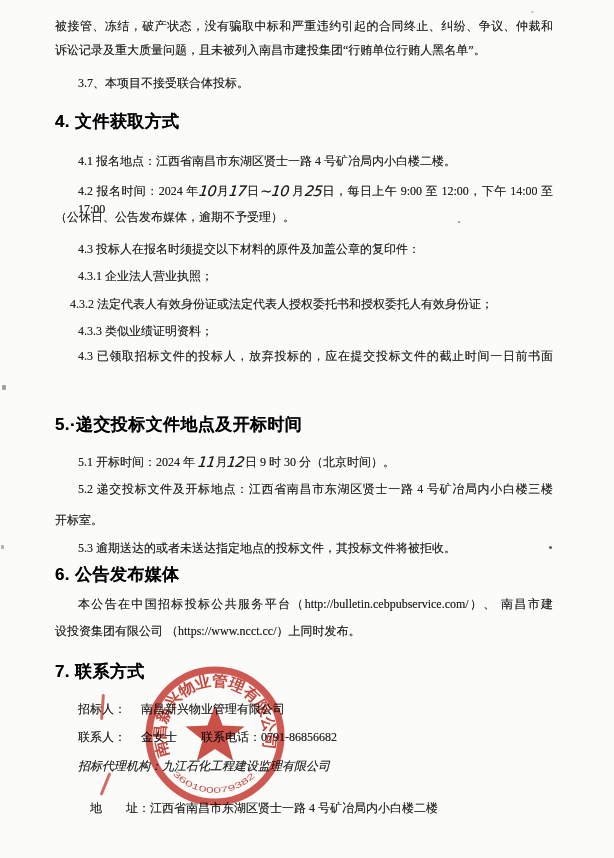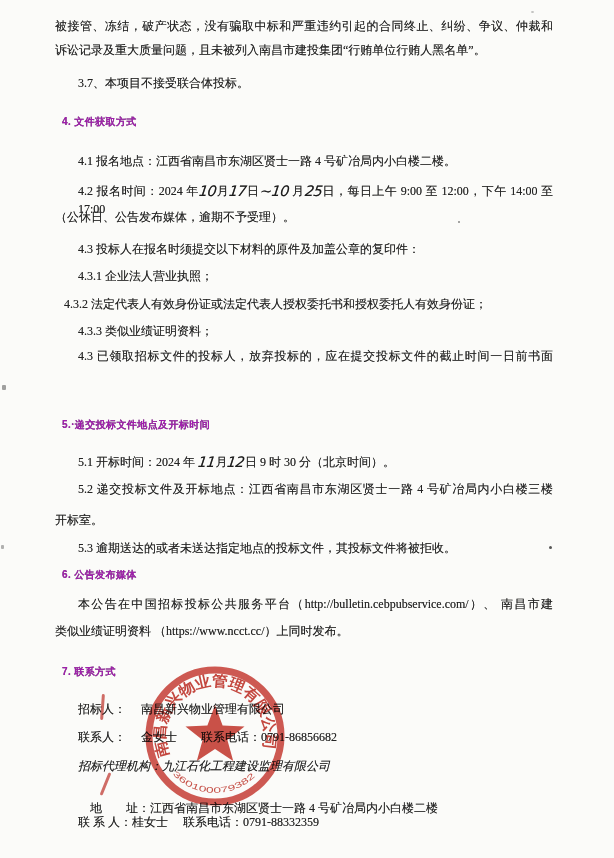--- a/index.html
+++ b/index.html
@@ -19,28 +19,27 @@
     color:#242424;
     white-space:nowrap;
     text-shadow:0 0 .5px rgba(30,30,30,.55);
   }
   .just{
     white-space:normal;
     text-align:justify;
     text-align-last:justify;
   }
   .heading{
-    font-size:10px;
+    font-size:17px;
     line-height:20px;
     font-weight:700;
-    color:#a21caf;
+    color:#000000;
     letter-spacing:.4px;
     font-family:"Liberation Sans", sans-serif;
     text-shadow:0 0 .6px rgba(0,0,0,.6);
-    margin-left:7px;
   }
   .contact{font-size:12px;}
   .hand{
     font-family:"DejaVu Sans", sans-serif;
     font-style:italic;
     font-size:14.5px;
     display:inline-block;
     transform:skewX(-7deg);
     position:relative;
     top:.5px;
@@ -75,40 +74,39 @@
   <div class="line just" style="left:55px;top:17px;width:498px;">被接管、冻结，破产状态，没有骗取中标和严重违约引起的合同终止、纠纷、争议、仲裁和</div>
   <div class="line" style="left:55px;top:41px;">诉讼记录及重大质量问题，且未被列入南昌市建投集团“行贿单位行贿人黑名单”。</div>
   <div class="line" style="left:78px;top:74px;">3.7、本项目不接受联合体投标。</div>
 
   <div class="line heading" style="left:55px;top:112px;">4. 文件获取方式</div>
   <div class="line" style="left:78px;top:152px;">4.1 报名地点：江西省南昌市东湖区贤士一路 4 号矿冶局内小白楼二楼。</div>
   <div class="line just" style="left:78px;top:181px;width:475px;"><span>4.2 报名时间：2024 年</span><span class="hand">10</span><span>月</span><span class="hand">17</span><span>日</span><span class="hand">~10</span><span> 月</span><span class="hand">25</span><span>日，每日上午 9:00 至 12:00，下午 14:00 至 17:00</span></div>
   <div class="line" style="left:55px;top:208px;">（公休日、公告发布媒体，逾期不予受理）。</div>
   <div class="line" style="left:78px;top:240px;">4.3 投标人在报名时须提交以下材料的原件及加盖公章的复印件：</div>
   <div class="line" style="left:78px;top:267px;">4.3.1 企业法人营业执照；</div>
-  <div class="line" style="left:64px;top:295px;">4.3.2 法定代表人有效身份证或法定代表人授权委托书和授权委托人有效身份证；</div>
+  <div class="line" style="left:70px;top:295px;">4.3.2 法定代表人有效身份证或法定代表人授权委托书和授权委托人有效身份证；</div>
   <div class="line" style="left:78px;top:322px;">4.3.3 类似业绩证明资料；</div>
   <div class="line just" style="left:78px;top:347px;width:475px;">4.3 已领取招标文件的投标人，放弃投标的，应在提交投标文件的截止时间一日前书面</div>
 
   <div class="line heading" style="left:55px;top:415px;">5.·递交投标文件地点及开标时间</div>
   <div class="line" style="left:78px;top:452px;"><span>5.1 开标时间：2024 年 </span><span class="hand">11</span><span>月</span><span class="hand">12</span><span>日 9 时 30 分（北京时间）。</span></div>
   <div class="line just" style="left:78px;top:480px;width:475px;">5.2 递交投标文件及开标地点：江西省南昌市东湖区贤士一路 4 号矿冶局内小白楼三楼</div>
   <div class="line" style="left:55px;top:511px;">开标室。</div>
   <div class="line" style="left:78px;top:539px;">5.3 逾期送达的或者未送达指定地点的投标文件，其投标文件将被拒收。</div>
 
   <div class="line heading" style="left:55px;top:565px;">6. 公告发布媒体</div>
   <div class="line just" style="left:78px;top:595px;width:475px;">本公告在中国招标投标公共服务平台（http://bulletin.cebpubservice.com/）、 南昌市建</div>
-  <div class="line" style="left:55px;top:622px;">类似业绩证明资料 （https://www.ncct.cc/）上同时发布。</div>
+  <div class="line" style="left:55px;top:622px;">设投资集团有限公司 （https://www.ncct.cc/）上同时发布。</div>
 
   <div class="line heading" style="left:55px;top:662px;">7. 联系方式</div>
   <div class="line contact" style="left:78px;top:700px;">招标人：　 南昌新兴物业管理有限公司</div>
   <div class="line contact" style="left:78px;top:728px;">联系人：　 金女士　　联系电话：0791-86856682</div>
   <div class="line contact" style="left:78px;top:757px;font-style:italic;">招标代理机构：九江石化工程建设监理有限公司</div>
   <div class="line contact" style="left:78px;top:799px;margin-left:12px;">地　　址：江西省南昌市东湖区贤士一路 4 号矿冶局内小白楼二楼</div>
-  <div class="line contact" style="left:78px;top:813px;">联 系 人：桂女士　 联系电话：0791-88332359</div>
 
   <svg class="stamp" viewBox="0 0 150 150">
     <circle cx="75" cy="76" r="66" fill="none" stroke="#c2261d" stroke-width="7" stroke-opacity="0.82"></circle>
     <polygon points="75,45 82.6,65.5 104.5,66.4 87.4,80 93.2,101.1 75,89 56.8,101.1 62.6,80 45.5,66.4 67.4,65.5" fill="#c02a20" fill-opacity="0.88"></polygon>
     <defs>
       <path id="arcTop" d="M 29 95.5 A 50 50 0 1 1 121 95.5" fill="none"></path>
       <path id="arcBottom" d="M 30.1 111.1 A 57 57 0 0 0 119.9 111.1" fill="none"></path>
     </defs>
     <text font-size="15" font-weight="bold" fill="#bb2319" fill-opacity="0.9" font-family="Liberation Sans, sans-serif">
       <textPath href="#arcTop" startOffset="0" textLength="190" lengthAdjust="spacingAndGlyphs">南昌新兴物业管理有限公司</textPath>

